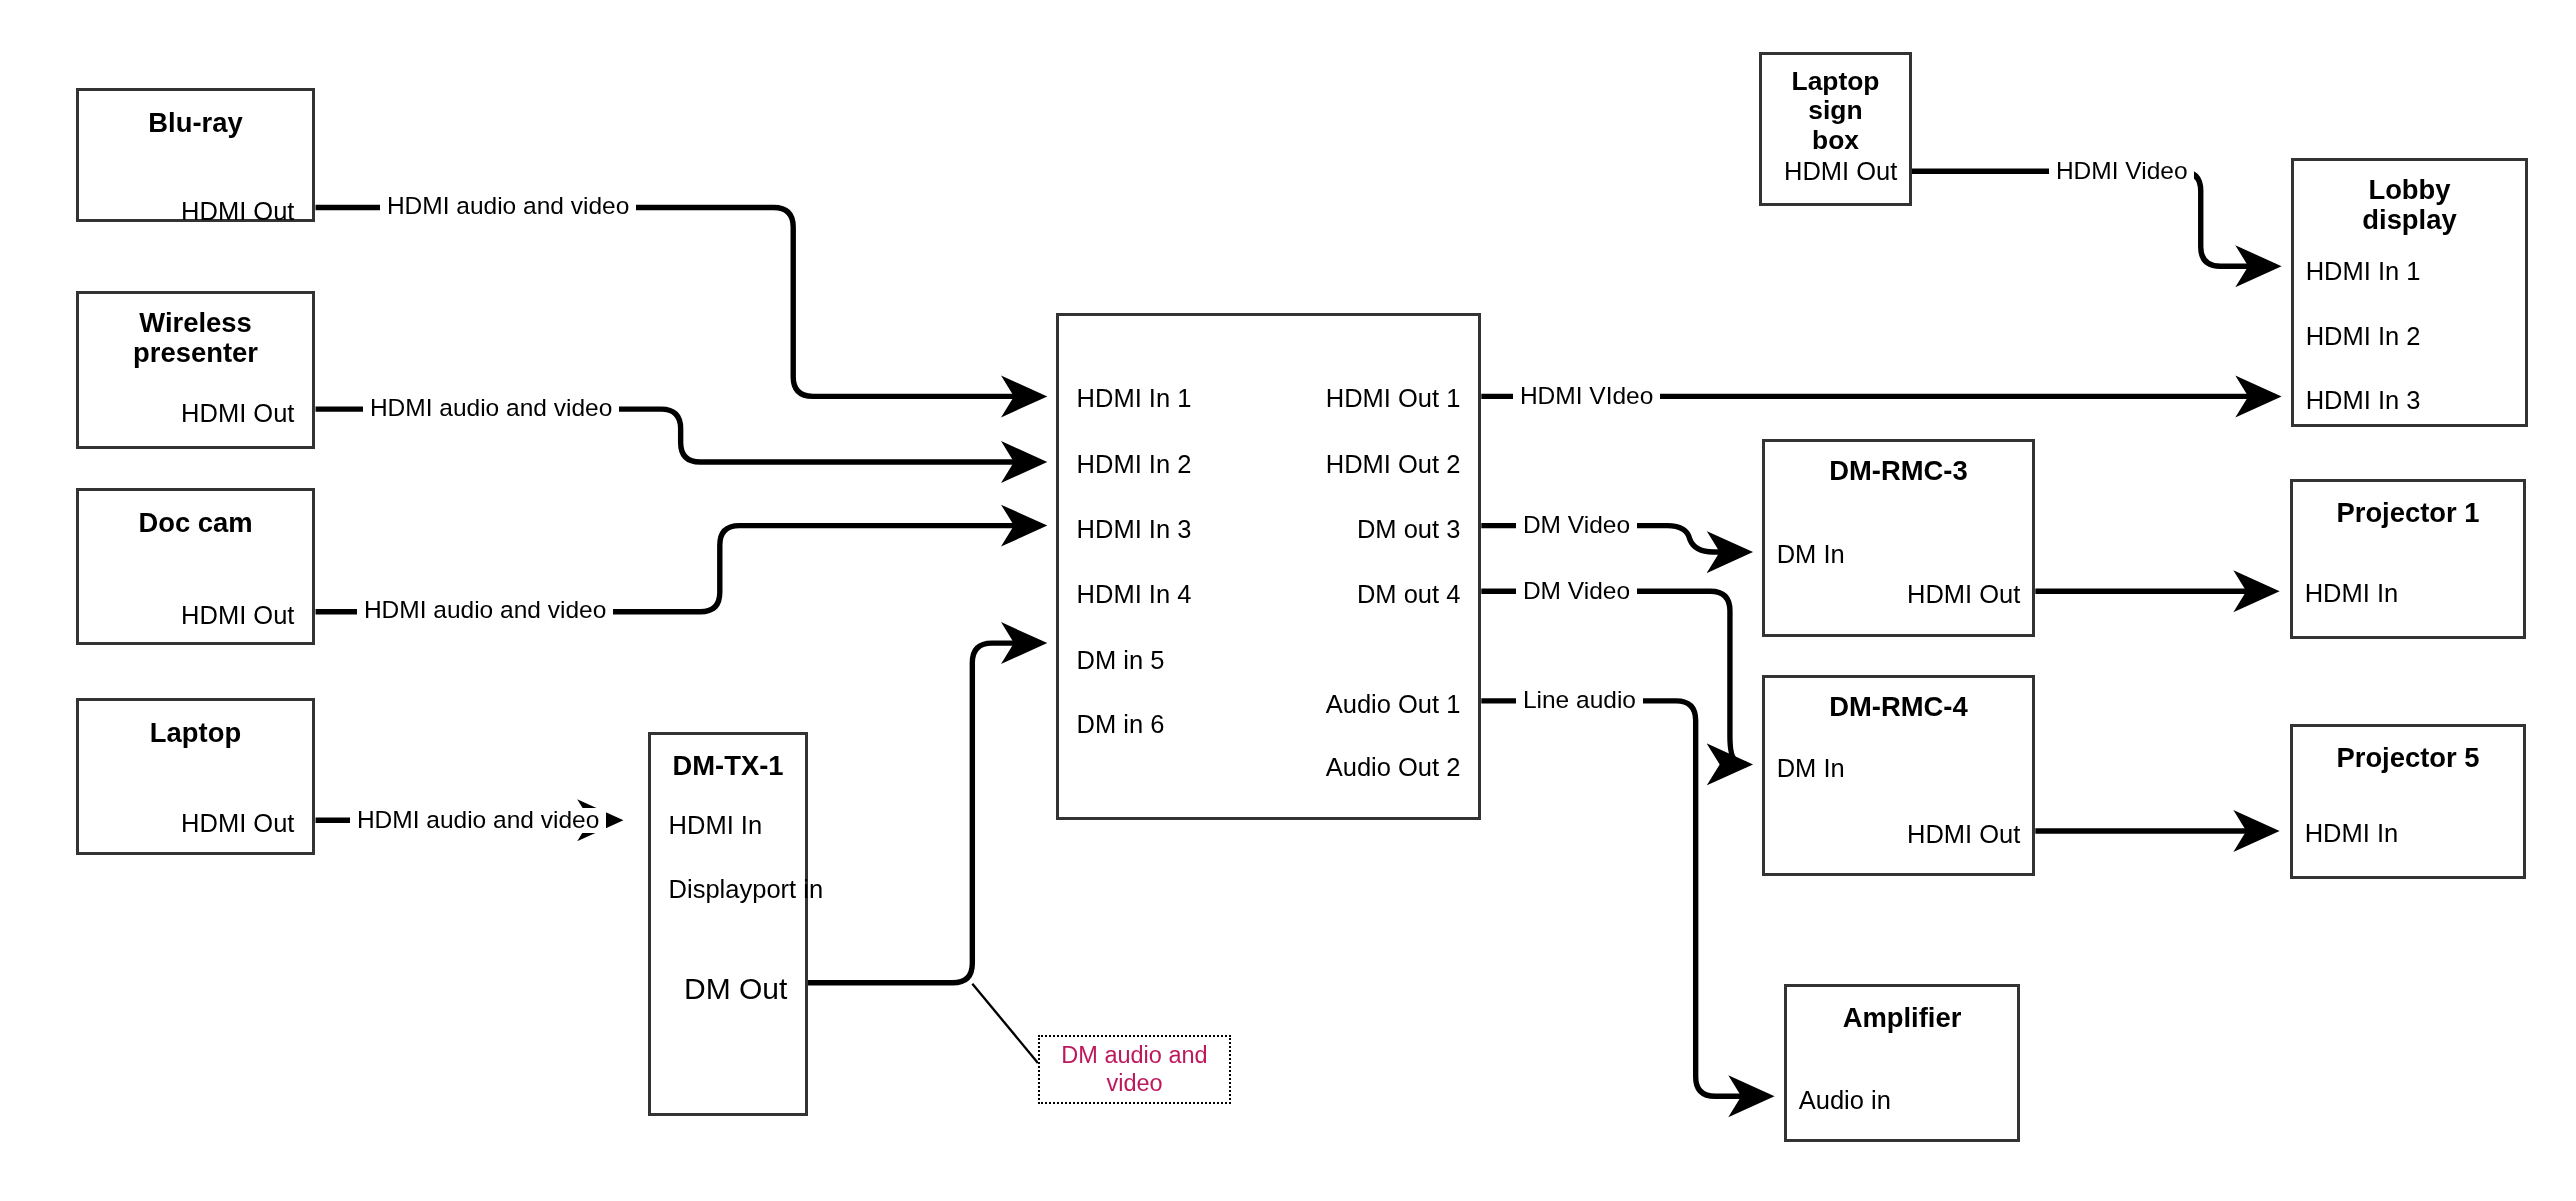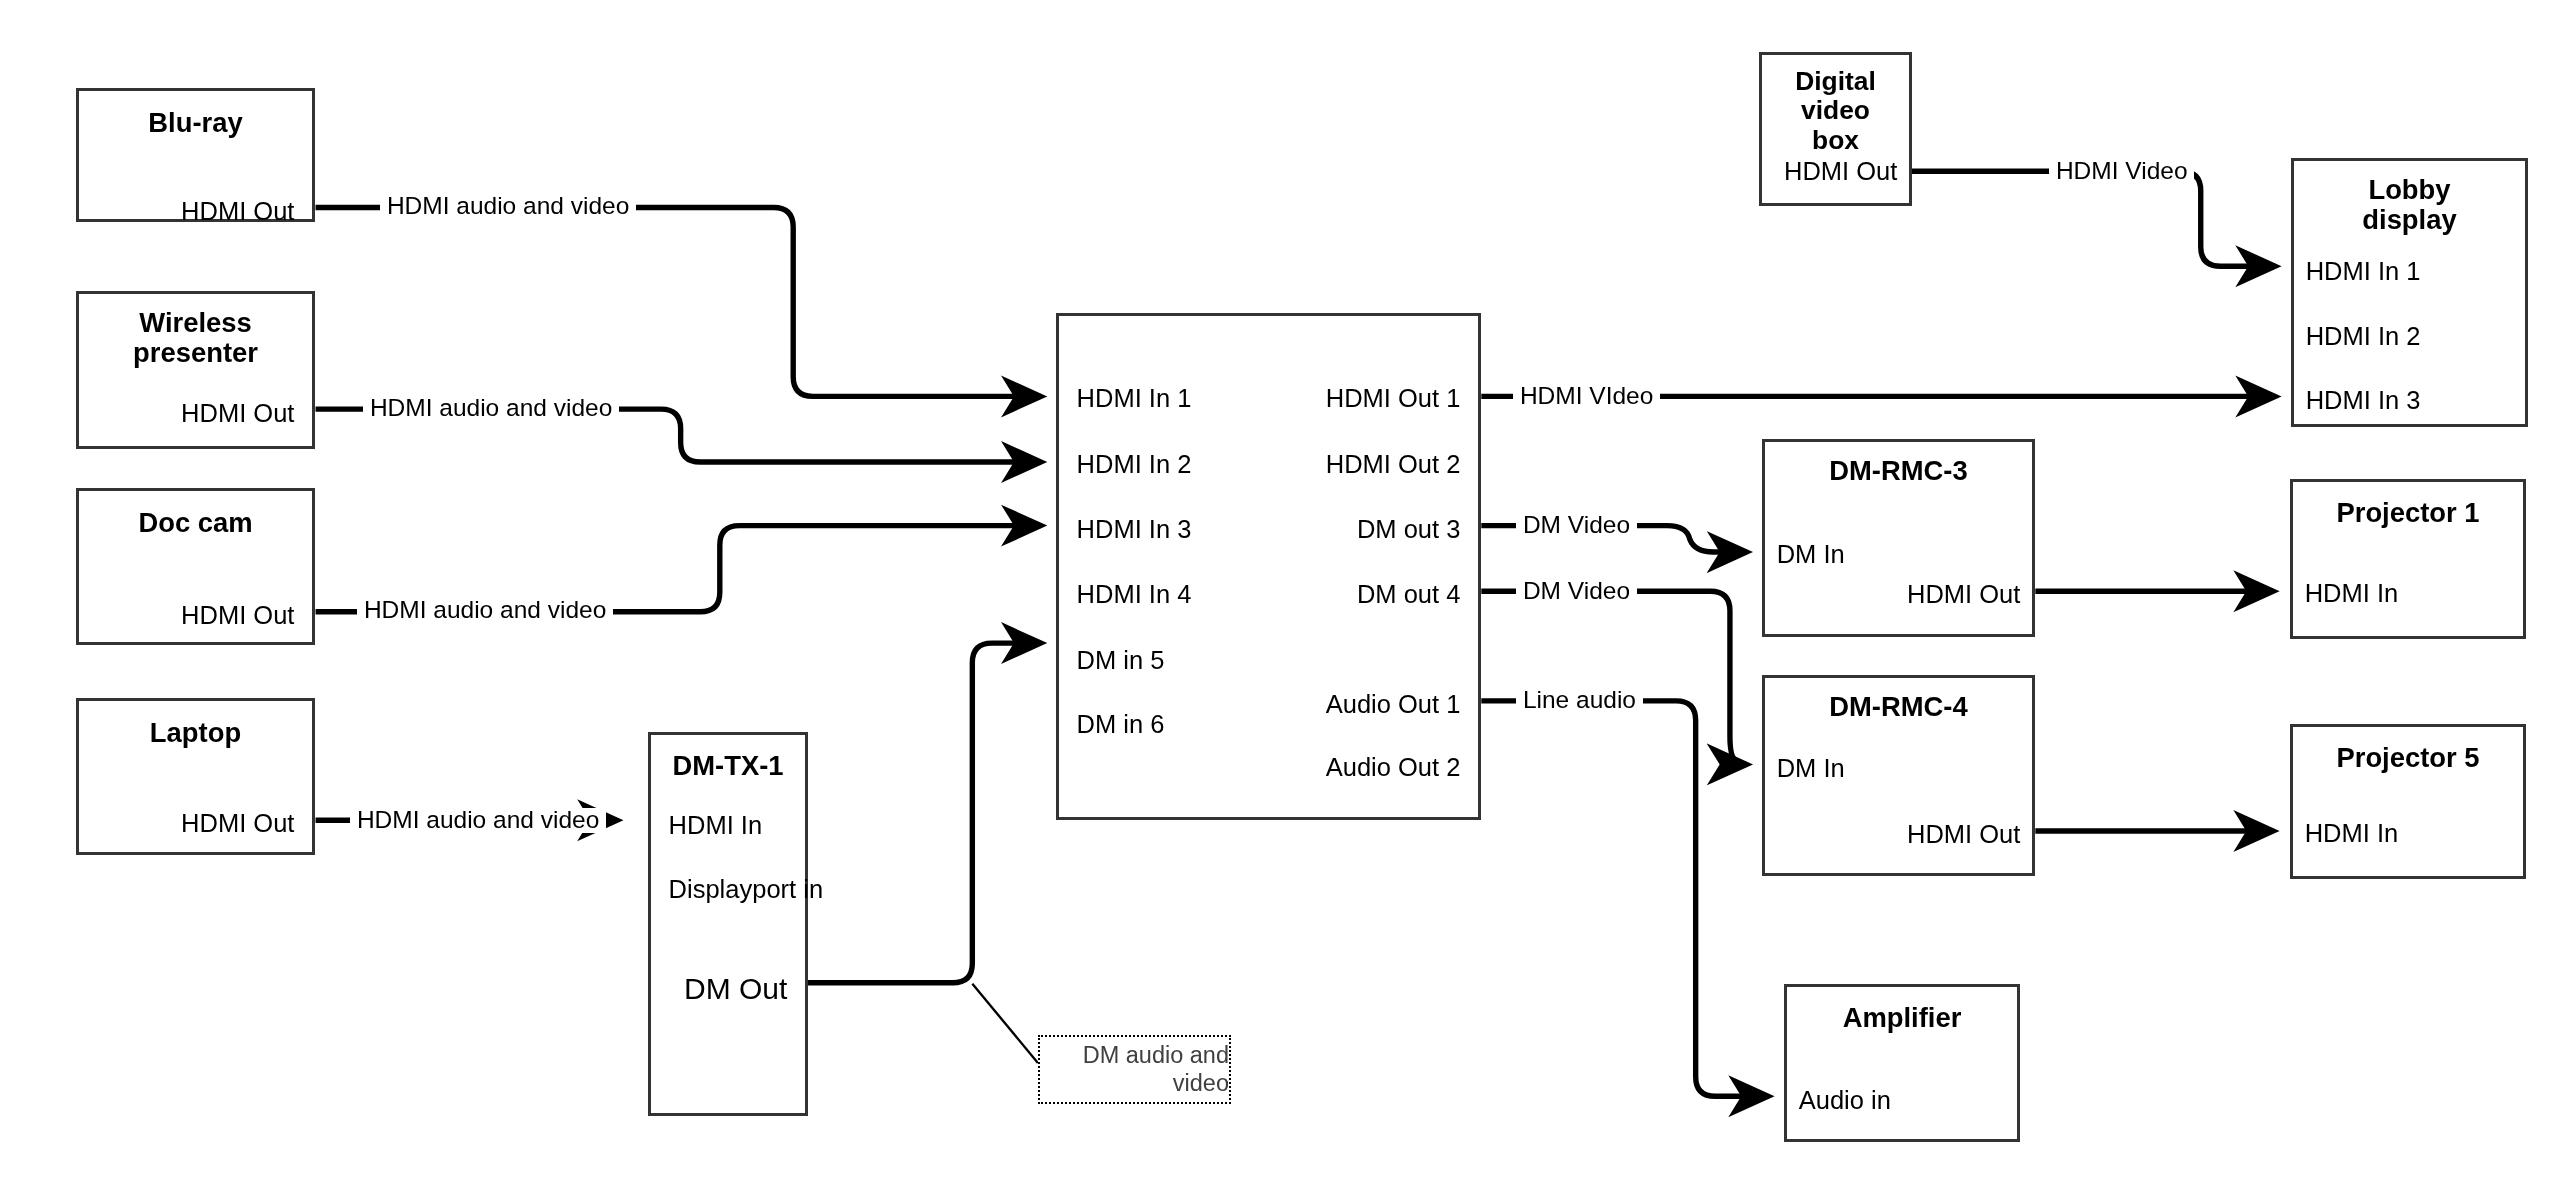--- a/index.html
+++ b/index.html
@@ -15,22 +15,22 @@
   .port{position:absolute;color:#000;white-space:nowrap;line-height:1;}
   .port.l{left:17.6px;text-align:left;}
   .port.r{right:17.6px;text-align:right;}
 
   .wirelabel{
       position:absolute;background:#ffffff;color:#000;
       white-space:nowrap;line-height:1;padding:0 6.9px;
   }
   .callout{
       position:absolute;box-sizing:border-box;border:2.9px dotted #000;background:#fff;
-      display:flex;align-items:center;justify-content:center;text-align:right;
-      line-height:1.15;color:#404040;
+      display:flex;align-items:center;justify-content:center;text-align:center;
+      line-height:1.15;color:#be185d;
   }
 </style>
 </head>
 <body>
 
 <div id="stage">
 
   <svg id="wires" viewBox="0 0 2631 1227">
     <defs>
       <marker id="arr" markerWidth="9" markerHeight="9" refX="7.4" refY="4.5" orient="auto" markerUnits="strokeWidth">
@@ -117,21 +117,21 @@
     <div class="port l" style="top:396px;font-size:25.5px;">DM in 6</div>
     <div class="port r" style="top:70px;font-size:25.5px;">HDMI Out 1</div>
     <div class="port r" style="top:136px;font-size:25.5px;">HDMI Out 2</div>
     <div class="port r" style="top:201px;font-size:25.5px;">DM out 3</div>
     <div class="port r" style="top:266px;font-size:25.5px;">DM out 4</div>
     <div class="port r" style="top:376px;font-size:25.5px;">Audio Out 1</div>
     <div class="port r" style="top:439px;font-size:25.5px;">Audio Out 2</div>
   </div>
 
   <div class="node" style="left:1759px;top:52px;width:153px;height:154px;">
-    <div class="title" style="top:11.7px;font-size:26.4px;white-space:pre-line;">Digital video
+    <div class="title" style="top:11.7px;font-size:26.4px;white-space:pre-line;">Laptop sign
 box</div>
     <div class="port r" style="top:104px;font-size:25.5px;right:11.7px;">HDMI Out</div>
   </div>
 
   <div class="node" style="left:2291px;top:158px;width:237px;height:269px;">
     <div class="title" style="top:13.7px;font-size:27.4px;white-space:pre-line;">Lobby
 display</div>
     <div class="port l" style="top:98px;font-size:25.5px;left:11.7px;">HDMI In 1</div>
     <div class="port l" style="top:163px;font-size:25.5px;left:11.7px;">HDMI In 2</div>
     <div class="port l" style="top:227px;font-size:25.5px;left:11.7px;">HDMI In 3</div>

